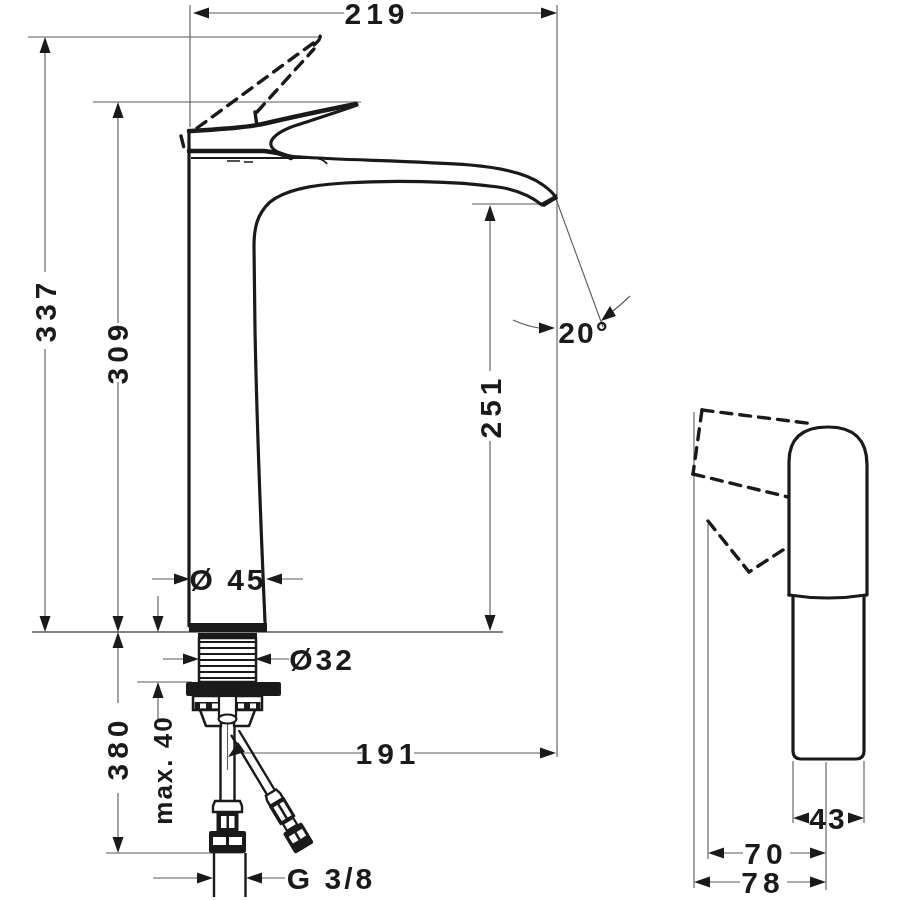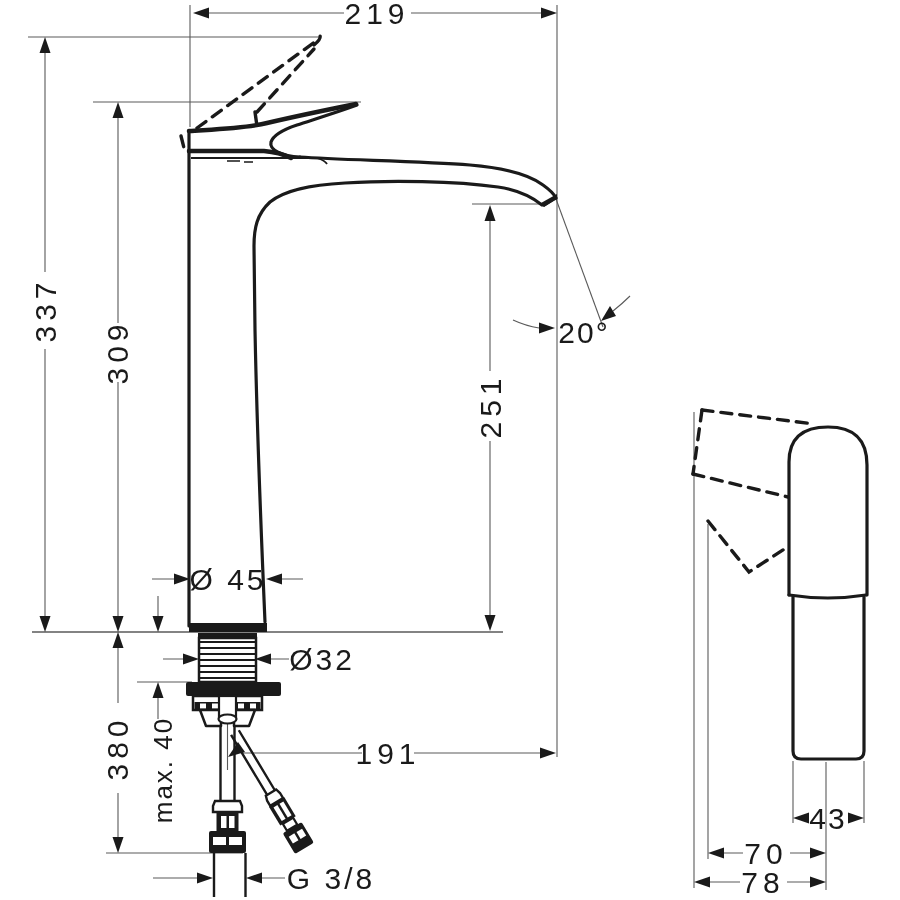--- a/index.html
+++ b/index.html
@@ -1,16 +1,16 @@
 <!DOCTYPE html>
 <html><head>
 <meta charset="utf-8">
 <style>
   html,body{margin:0;padding:0;background:#ffffff;}
-  .canvas{width:900px;height:900px;position:relative;background:#fff;overflow:hidden;}
+  .canvas{width:900px;height:900px;position:relative;background:#fff;overflow:hidden;font-weight:bold;}
   svg{display:block;}
   text{font-family:"Liberation Sans","DejaVu Sans",sans-serif;fill:#1a1a1a;}
   .dimtxt{font-size:30px;letter-spacing:5px;}
   .dimtxt-s{font-size:26px;letter-spacing:2px;}
   .thin{stroke:#5a5a5a;stroke-width:1.1;fill:none;}
   .thin2{stroke:#5a5a5a;stroke-width:1.3;fill:none;}
   .outline{stroke:#1a1a1a;stroke-width:3.2;fill:none;stroke-linecap:round;stroke-linejoin:round;}
   .outline-th{stroke:#1a1a1a;stroke-width:4.5;fill:none;stroke-linecap:round;}
   .outline-m{stroke:#1a1a1a;stroke-width:2.4;fill:none;}
   .dash{stroke:#1a1a1a;stroke-width:3.4;fill:none;stroke-dasharray:11 8;stroke-linecap:round;}

